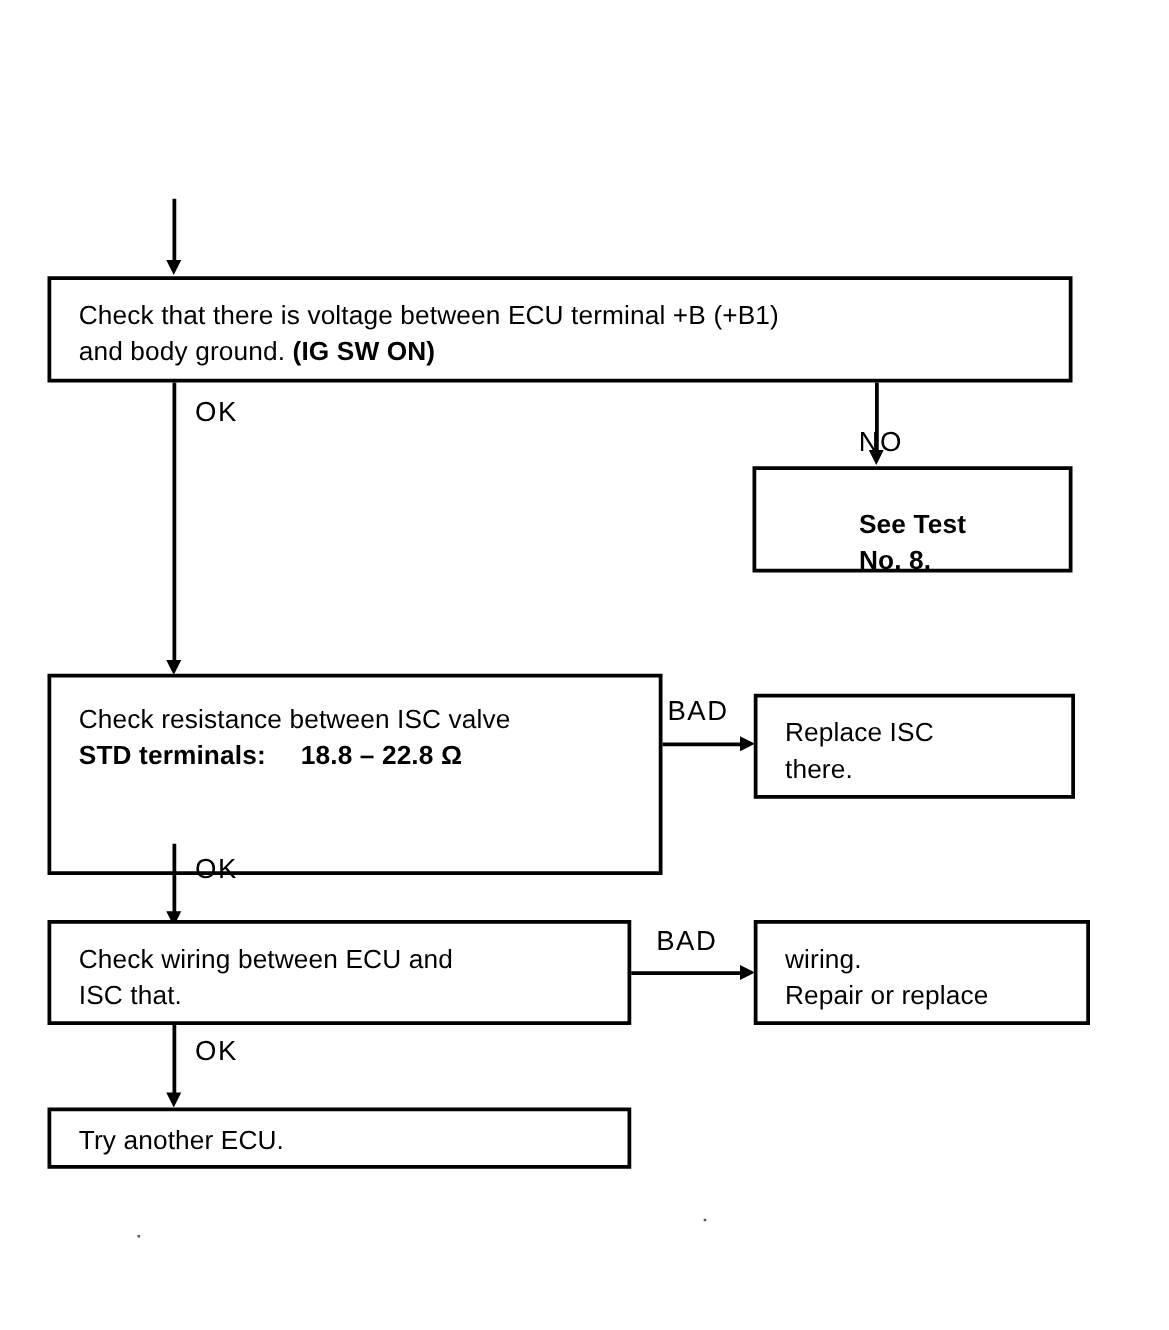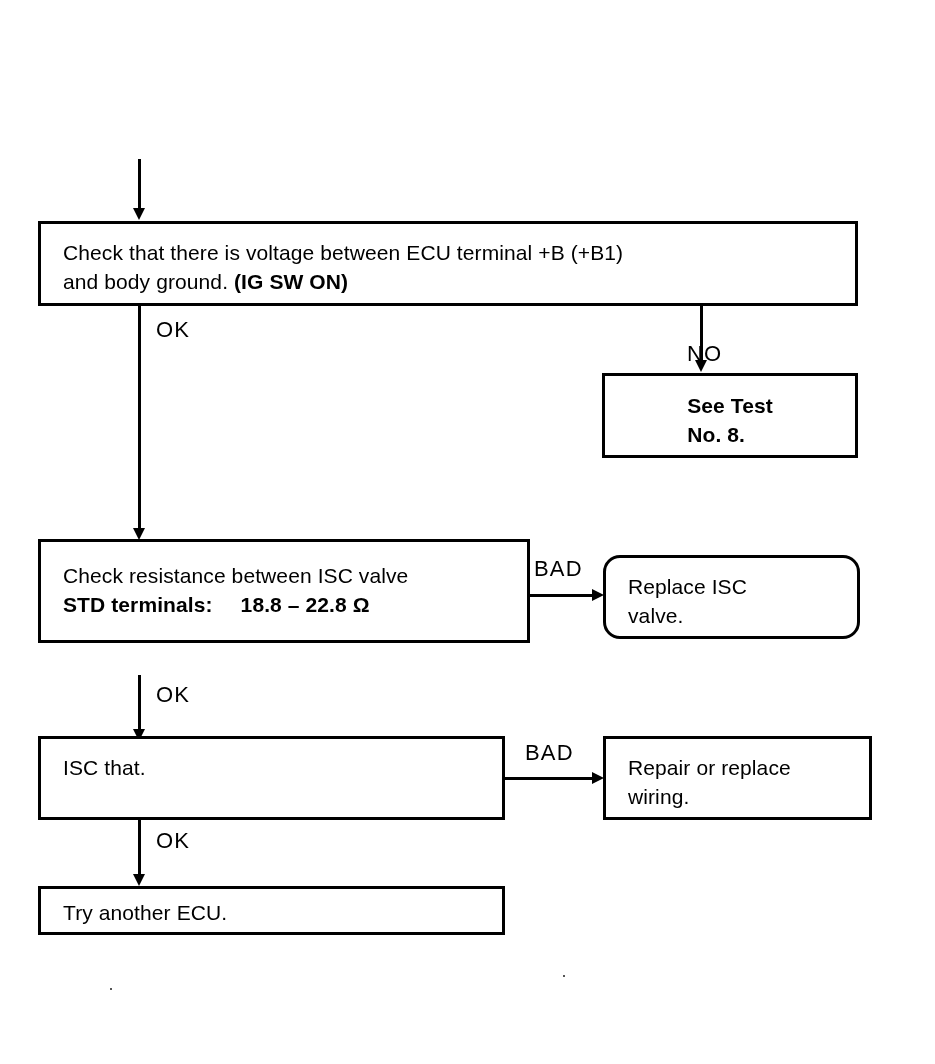--- a/index.html
+++ b/index.html
@@ -101,49 +101,49 @@
 
   <div class="vline" style="left:138px; top:306px; height:228px;"></div>
   <div class="arrow-down" style="left:133px; top:528px;"></div>
   <div class="edge-label" style="left:156px; top:319px;">OK</div>
 
   <div class="vline" style="left:700px; top:306px; height:58px;"></div>
   <div class="arrow-down" style="left:695px; top:360px;"></div>
   <div class="edge-label" style="left:687px; top:319px;margin-top:24px;">NO</div>
 
   <div class="node centered" style="left:602px; top:373px; width:256px; height:85px;">
-    <div class="txt" style="top:15px;"><span class="inner"><div><span class="bold">See Test</span></div><div><span class="bold">No. 8.</span></div></span></div>
+    <div class="txt" style="top:29px;"><span class="inner"><div><span class="bold">See Test</span></div><div><span class="bold">No. 8.</span></div></span></div>
   </div>
 
-  <div class="node" style="left:38px; top:539px; width:492px; height:104px;">
+  <div class="node" style="left:38px; top:539px; width:492px; height:161px;">
     <div class="txt" style="top:19px;"><div><span>Check resistance between ISC valve</span></div><div><span class="bold gapafter">STD terminals:</span><span class="bold">18.8 – 22.8 Ω</span></div></div>
   </div>
 
   <div class="hline" style="left:530px; top:594px; width:64px;"></div>
   <div class="arrow-right" style="left:592px; top:589px;"></div>
   <div class="edge-label" style="left:534px; top:558px;">BAD</div>
 
-  <div class="node" style="left:603px; top:555px; width:257px; height:84px;border-radius:17px;">
-    <div class="txt" style="top:14px;"><div><span>Replace ISC</span></div><div><span>valve.</span></div></div>
+  <div class="node" style="left:603px; top:555px; width:257px; height:84px;">
+    <div class="txt" style="top:14px;"><div><span>Replace ISC</span></div><div><span>there.</span></div></div>
   </div>
 
   <div class="vline" style="left:138px; top:675px; height:58px;"></div>
   <div class="arrow-down" style="left:133px; top:729px;"></div>
   <div class="edge-label" style="left:156px; top:684px;">OK</div>
 
   <div class="node" style="left:38px; top:736px; width:467px; height:84px;">
-    <div class="txt" style="top:14px;"><div><span>ISC that.</span></div></div>
+    <div class="txt" style="top:14px;"><div><span>Check wiring between ECU and</span></div><div><span>ISC that.</span></div></div>
   </div>
 
   <div class="hline" style="left:505px; top:777px; width:89px;"></div>
   <div class="arrow-right" style="left:592px; top:772px;"></div>
   <div class="edge-label" style="left:525px; top:742px;">BAD</div>
 
   <div class="node" style="left:603px; top:736px; width:269px; height:84px;">
-    <div class="txt" style="top:14px;"><div><span>Repair or replace</span></div><div><span>wiring.</span></div></div>
+    <div class="txt" style="top:14px;"><div><span>wiring.</span></div><div><span>Repair or replace</span></div></div>
   </div>
 
   <div class="vline" style="left:138px; top:820px; height:58px;"></div>
   <div class="arrow-down" style="left:133px; top:874px;"></div>
   <div class="edge-label" style="left:156px; top:830px;">OK</div>
 
   <div class="node" style="left:38px; top:886px; width:467px; height:49px;">
     <div class="txt" style="top:9px;"><div><span>Try another ECU.</span></div></div>
   </div>
 

